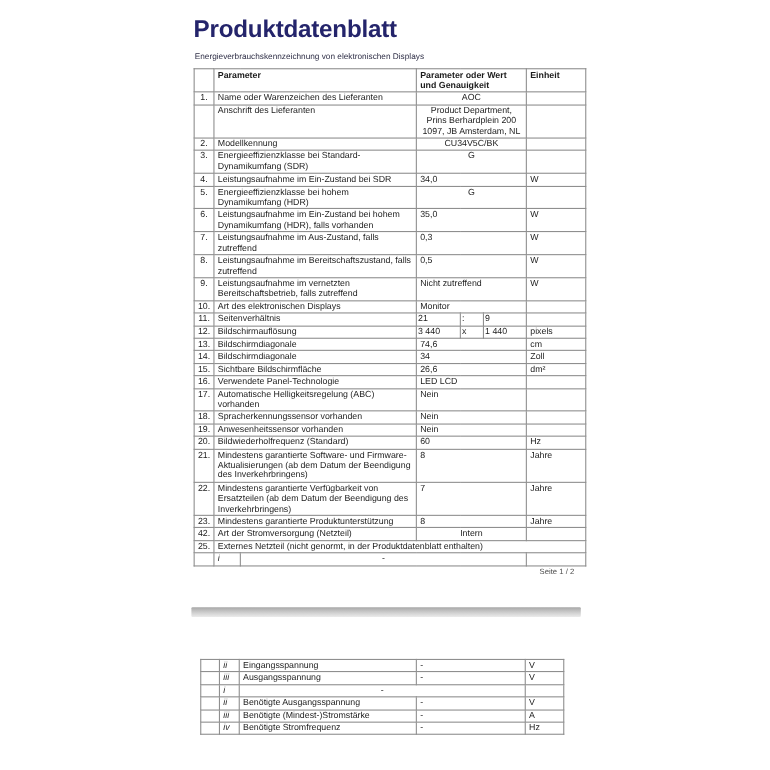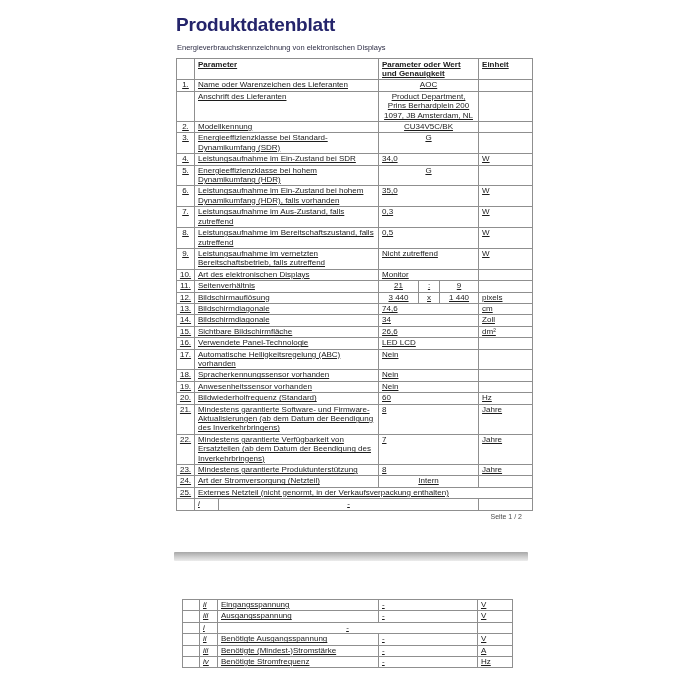--- a/index.html
+++ b/index.html
@@ -2,31 +2,31 @@
 <html><head>
 <meta charset="utf-8">
 <style>
   html,body{margin:0;padding:0;}
   body{
     width:700px;height:700px;position:relative;background:#ffffff;
     font-family:"Liberation Sans", sans-serif;color:#1c1c1c;overflow:hidden;
   }
   .page1{position:absolute;left:176px;top:14px;width:356px;}
   .page2{position:absolute;left:182px;top:583px;width:330px;margin-top:16px;}
-  .doc-title{margin:0;font-size:19px;font-weight:700;color:#24246b;letter-spacing:-0.2px;}
+  .doc-title{margin:0;font-size:22px;font-weight:700;color:#24246b;letter-spacing:-0.2px;}
   .subtitle{margin:7px 0 5px 1px;font-size:7.5px;line-height:9.6px;color:#2e2e46;}
-  table.t{border-collapse:collapse;table-layout:fixed;width:100%;text-decoration:underline;}
+  table.t{border-collapse:collapse;table-layout:fixed;width:100%;}
   .t td,.t th{border:1px solid #8f8f8f;padding:0 3px 1px;vertical-align:top;
     font-size:8px;line-height:9.4px;overflow:hidden;word-wrap:break-word;}
   .t th{font-weight:700;text-align:left;padding-top:1px;}
   td.num{text-align:center;padding:0 1px 1px;}
   td.rom{font-style:italic;text-align:left;}
   td.vr{text-align:left;}
   td.vl{text-align:center;}
-  td.vc{text-align:center;padding:0 1px 0;}
+  td.vc{padding:0 1px 0;}
   td.unit{text-align:left;}
   .pfooter{font-size:7px;color:#4c4c4c;text-align:right;padding:2px 10px 0 0;}
   .separator{position:absolute;left:174px;top:552px;width:354px;height:9px;
     background:linear-gradient(180deg,#a7a7a7 0%,#cfcfcf 55%,#ececec 100%);border-radius:1px;}
 </style>
 </head>
 <body>
 
 <div class="page1">
   <h1 class="doc-title">Produktdatenblatt</h1>
@@ -194,28 +194,28 @@
       <td colspan="3" class="vr">7</td>
       <td class="unit">Jahre</td>
     </tr>
     <tr>
       <td class="num">23.</td>
       <td colspan="2">Mindestens garantierte Produktunterstützung</td>
       <td colspan="3" class="vr">8</td>
       <td class="unit">Jahre</td>
     </tr>
     <tr>
-      <td class="num">24.</td>
+      <td class="num">42.</td>
       <td colspan="2">Art der Stromversorgung (Netzteil)</td>
       <td colspan="3" class="vl">Intern</td>
       <td class="unit"></td>
     </tr>
     <tr>
       <td class="num">25.</td>
-      <td colspan="6">Externes Netzteil (nicht genormt, in der Verkaufsverpackung enthalten)</td>
+      <td colspan="6">Externes Netzteil (nicht genormt, in der Produktdatenblatt enthalten)</td>
     </tr>
     <tr>
       <td class="num"></td>
       <td class="rom">i</td>
       <td colspan="4" class="vl">-</td>
       <td class="unit"></td>
     </tr>
   </tbody>
     </table>
 

